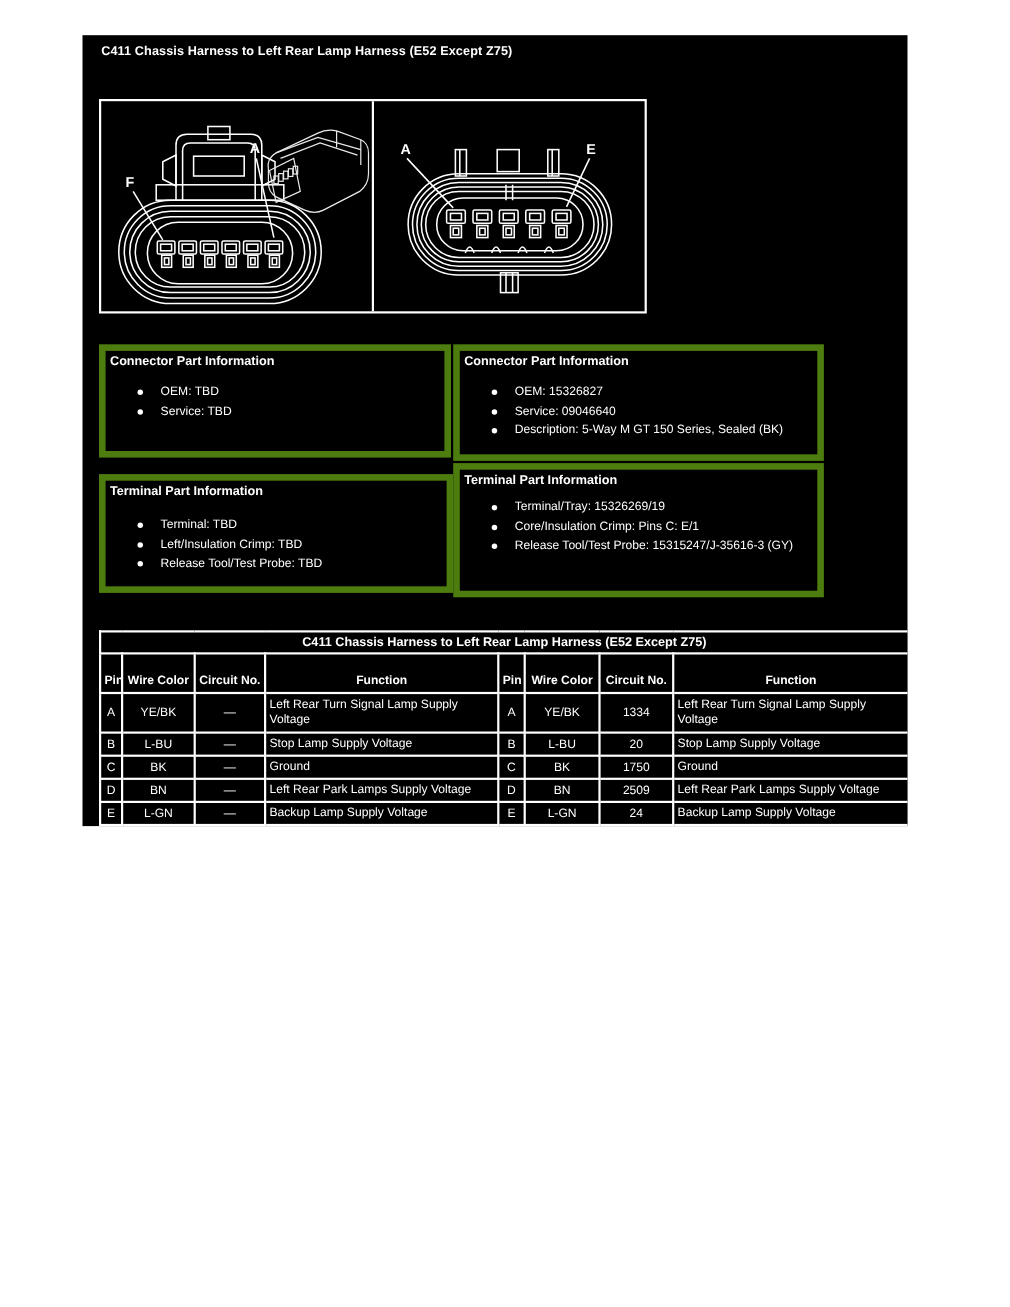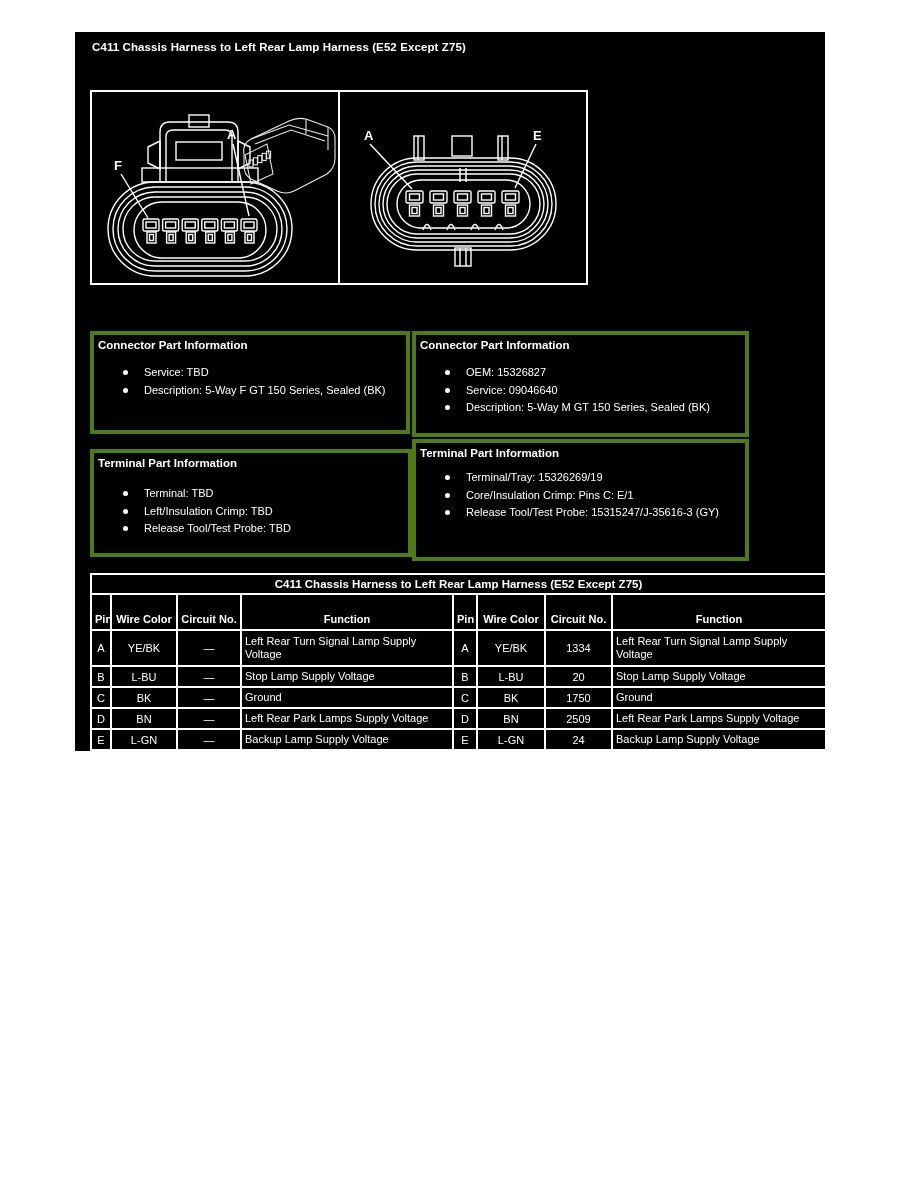--- a/index.html
+++ b/index.html
@@ -22,21 +22,21 @@
     border:2px solid #ffffff; box-sizing:border-box; display:flex; background:#000;
   }
   .figure-cell { width:246px; height:191px; position:relative; }
   .figure-divider { width:2px; height:191px; background:#ffffff; }
   svg.diagram { display:block; width:246px; height:191px; }
   svg .ln { stroke:#ffffff; fill:none; stroke-width:1.4; }
   svg .thin { stroke:#e9e9e9; fill:none; stroke-width:1.1; }
   svg .lbl { fill:#ffffff; font-size:13px; font-weight:bold; font-family:"Liberation Sans",sans-serif; }
   
   .info-box {
-    position:absolute; border:4px solid #4d7c0f; box-sizing:border-box; background:#000000;margin-top:18px;
+    position:absolute; border:6px solid #4d7c0f; box-sizing:border-box; background:#000000;
   }
   #box-conn-left  { left:15px;  top:281px; width:320px; height:103px; }
   #box-conn-right { left:337px; top:281px; width:337px; height:106px; }
   #box-term-left  { left:15px;  top:399px; width:322px; height:108px; }
   #box-term-right { left:337px; top:389px; width:337px; height:122px; }
   .info-box h3 { margin:0; padding:4px 5px 0 4px; font-size:11.5px; font-weight:bold; }
   .info-box ul { list-style:none; margin:13px 0 0 0; padding:0 3px 0 50px; }
   #box-term-left ul { margin-top:16px; }
   #box-term-right ul { margin-top:10px; }
   .info-box li { position:relative; font-size:11px; line-height:17.5px; white-space:nowrap; }
@@ -214,22 +214,22 @@
         <path class="ln" d="M196,52 L175,96"></path>
         <text class="lbl" x="24" y="48">A</text>
         <text class="lbl" x="193" y="48">E</text>
       </svg>
     </div>
   </div>
 
   <div class="info-box" id="box-conn-left">
     <h3>Connector Part Information</h3>
     <ul>
+      <li>OEM: TBD</li>
       <li>Service: TBD</li>
-      <li>Description: 5-Way F GT 150 Series, Sealed (BK)</li>
     </ul>
   </div>
 
   <div class="info-box" id="box-conn-right">
     <h3>Connector Part Information</h3>
     <ul>
       <li>OEM: 15326827</li>
       <li>Service: 09046640</li>
       <li>Description: 5-Way M GT 150 Series, Sealed (BK)</li>
     </ul>

